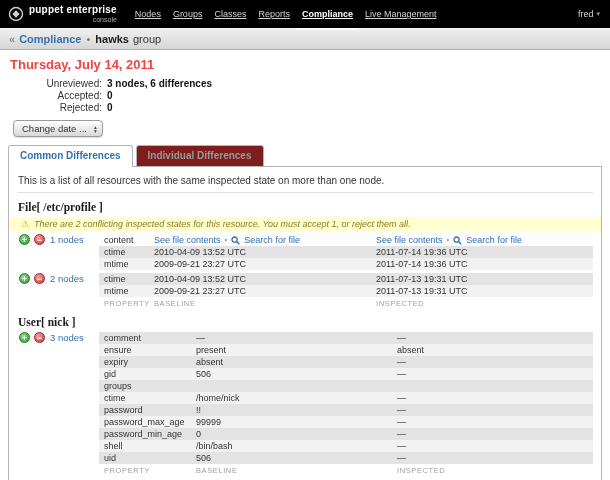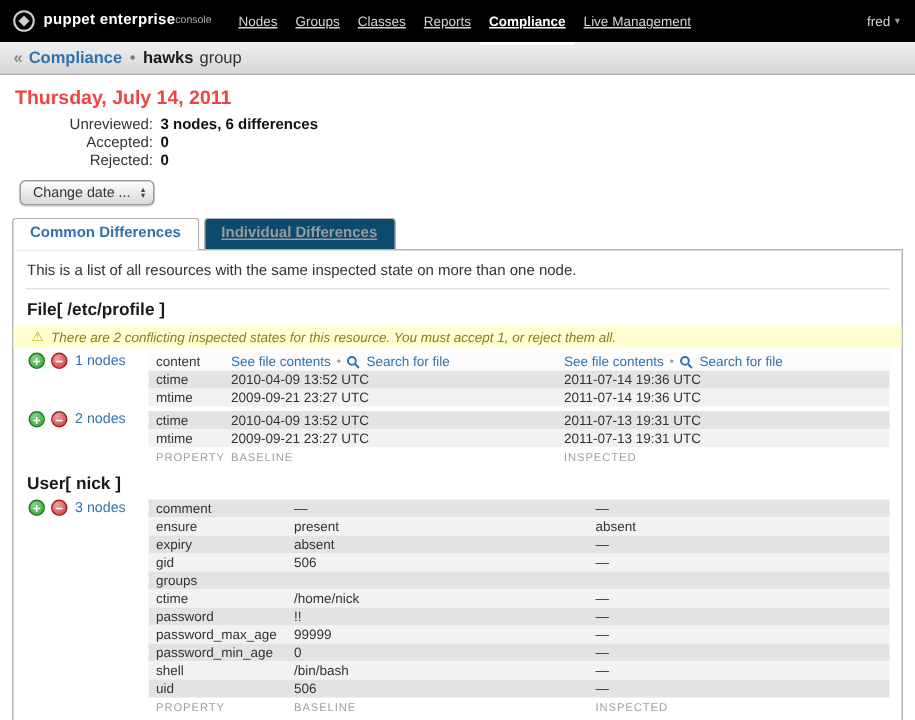--- a/index.html
+++ b/index.html
@@ -4,21 +4,21 @@
 <style>
   * { margin:0; padding:0; box-sizing:border-box; }
   html,body { width:610px; height:480px; }
   body { font-family:"Liberation Sans","DejaVu Sans",sans-serif; background:#fff; overflow:hidden; color:#222; }
   a { cursor:pointer; text-decoration:none; }
 
   
   .topbar { height:28px; background:#000; display:flex; align-items:center; padding:0 8px; }
   .brand { display:flex; align-items:center; gap:5px; margin-right:12px; }
   .logo svg { display:block; }
-  .brand-text { display:flex; line-height:1; }
+  .brand-text { display:flex; flex-direction:column; line-height:1;align-items:flex-end; }
   .brand-name { color:#fff; font-weight:bold; font-size:10px; letter-spacing:.2px; white-space:nowrap; }
   .brand-sub { color:#aaa; font-size:7px; margin-top:1px; }
   nav { display:flex; align-items:center; height:100%; flex:1; }
   .nav-item { color:#d5d5d5; font-size:9px; padding:16px 6px; height:100%; display:flex; align-items:center; white-space:nowrap;text-decoration:underline; }
   .nav-item.active { color:#fff; font-weight:bold; box-shadow:inset 0 -2px 0 #fff; }
   .menus { display:flex; gap:14px; margin-right:2px; }
   .menu { color:#d5d5d5; font-size:9px; display:flex; align-items:center; gap:3px; white-space:nowrap; }
   .menu .arr { font-size:7px; color:#999; }
 
   
@@ -36,26 +36,26 @@
   .stat-row { display:flex; font-size:10px; line-height:12px; }
   .stat-label { width:92px; text-align:right; color:#333; margin-right:5px; }
   .stat-value { color:#111; font-weight:bold; }
   .change-date { display:inline-flex; align-items:center; margin:6px 0 0 5px; border:1px solid #9a9a9a; border-radius:4px; background:linear-gradient(#fefefe,#d8d8d8); padding:2px 5px 2px 8px; font-size:9.5px; color:#333; box-shadow:0 1px 1px rgba(0,0,0,.15); cursor:pointer; }
   .stepper { display:flex; flex-direction:column; margin-left:7px; line-height:4px; font-size:5.5px; color:#444; }
 
   
   .tabs { display:flex; gap:3px; margin-top:8px; position:relative; z-index:2; }
   .tab { font-size:10px; font-weight:bold; padding:4px 11px 5px; border:1px solid #b4b4b4; border-bottom:none; border-radius:3px 3px 0 0; cursor:pointer; }
   .tab.active { background:#fff; color:#3172ad; margin-bottom:-1px; padding-bottom:6px; }
-  .tab.inactive { background:#0c4a6e; color:#9a9a9a;text-decoration:underline; }
+  .tab.inactive { background:#7f1d1d; color:#9a9a9a; }
   .panel { border:1px solid #b4b4b4; background:#fff; padding:6px 8px 10px; position:relative; z-index:1; }
   .intro { font-size:10px; color:#333; padding:2px 0 6px 1px; border-bottom:1px solid #e2e2e2; }
 
   
-  .res-title { font-size:11.5px; font-weight:bold; color:#1a1a1a; margin:8px 0 4px 1px; }
+  .res-title { font-size:11.5px; font-weight:bold; color:#1a1a1a; margin:8px 0 4px 1px;font-family:Liberation Serif, serif; }
   .warning { background:#ffffcf; padding:2px 6px 2px 12px; font-size:9px; color:#8b7c1e; display:flex; align-items:center; gap:5px; margin:0 -8px; }
   .warn-icon { color:#cfa900; font-size:9px; }
   .warning em { font-style:italic; }
 
   .group { display:flex; margin-top:3px; }
   .gutter { flex:0 0 82px; display:flex; align-items:flex-start; gap:4px; padding:0 2px; }
   .act { width:11px; height:11px; border-radius:50%; color:#fff; font-size:9px; line-height:11px; text-align:center; font-weight:bold; display:inline-block; cursor:pointer; }
   .accept { background:radial-gradient(circle at 35% 30%, #8ad48a, #2f9e2f); border:1px solid #1d7a1d; }
   .reject { background:radial-gradient(circle at 35% 30%, #f0a0a0, #cc3a3a); border:1px solid #a02020; }
   .nodes-link { color:#3172ad; font-size:9.5px; margin-left:1px; line-height:12px; }

